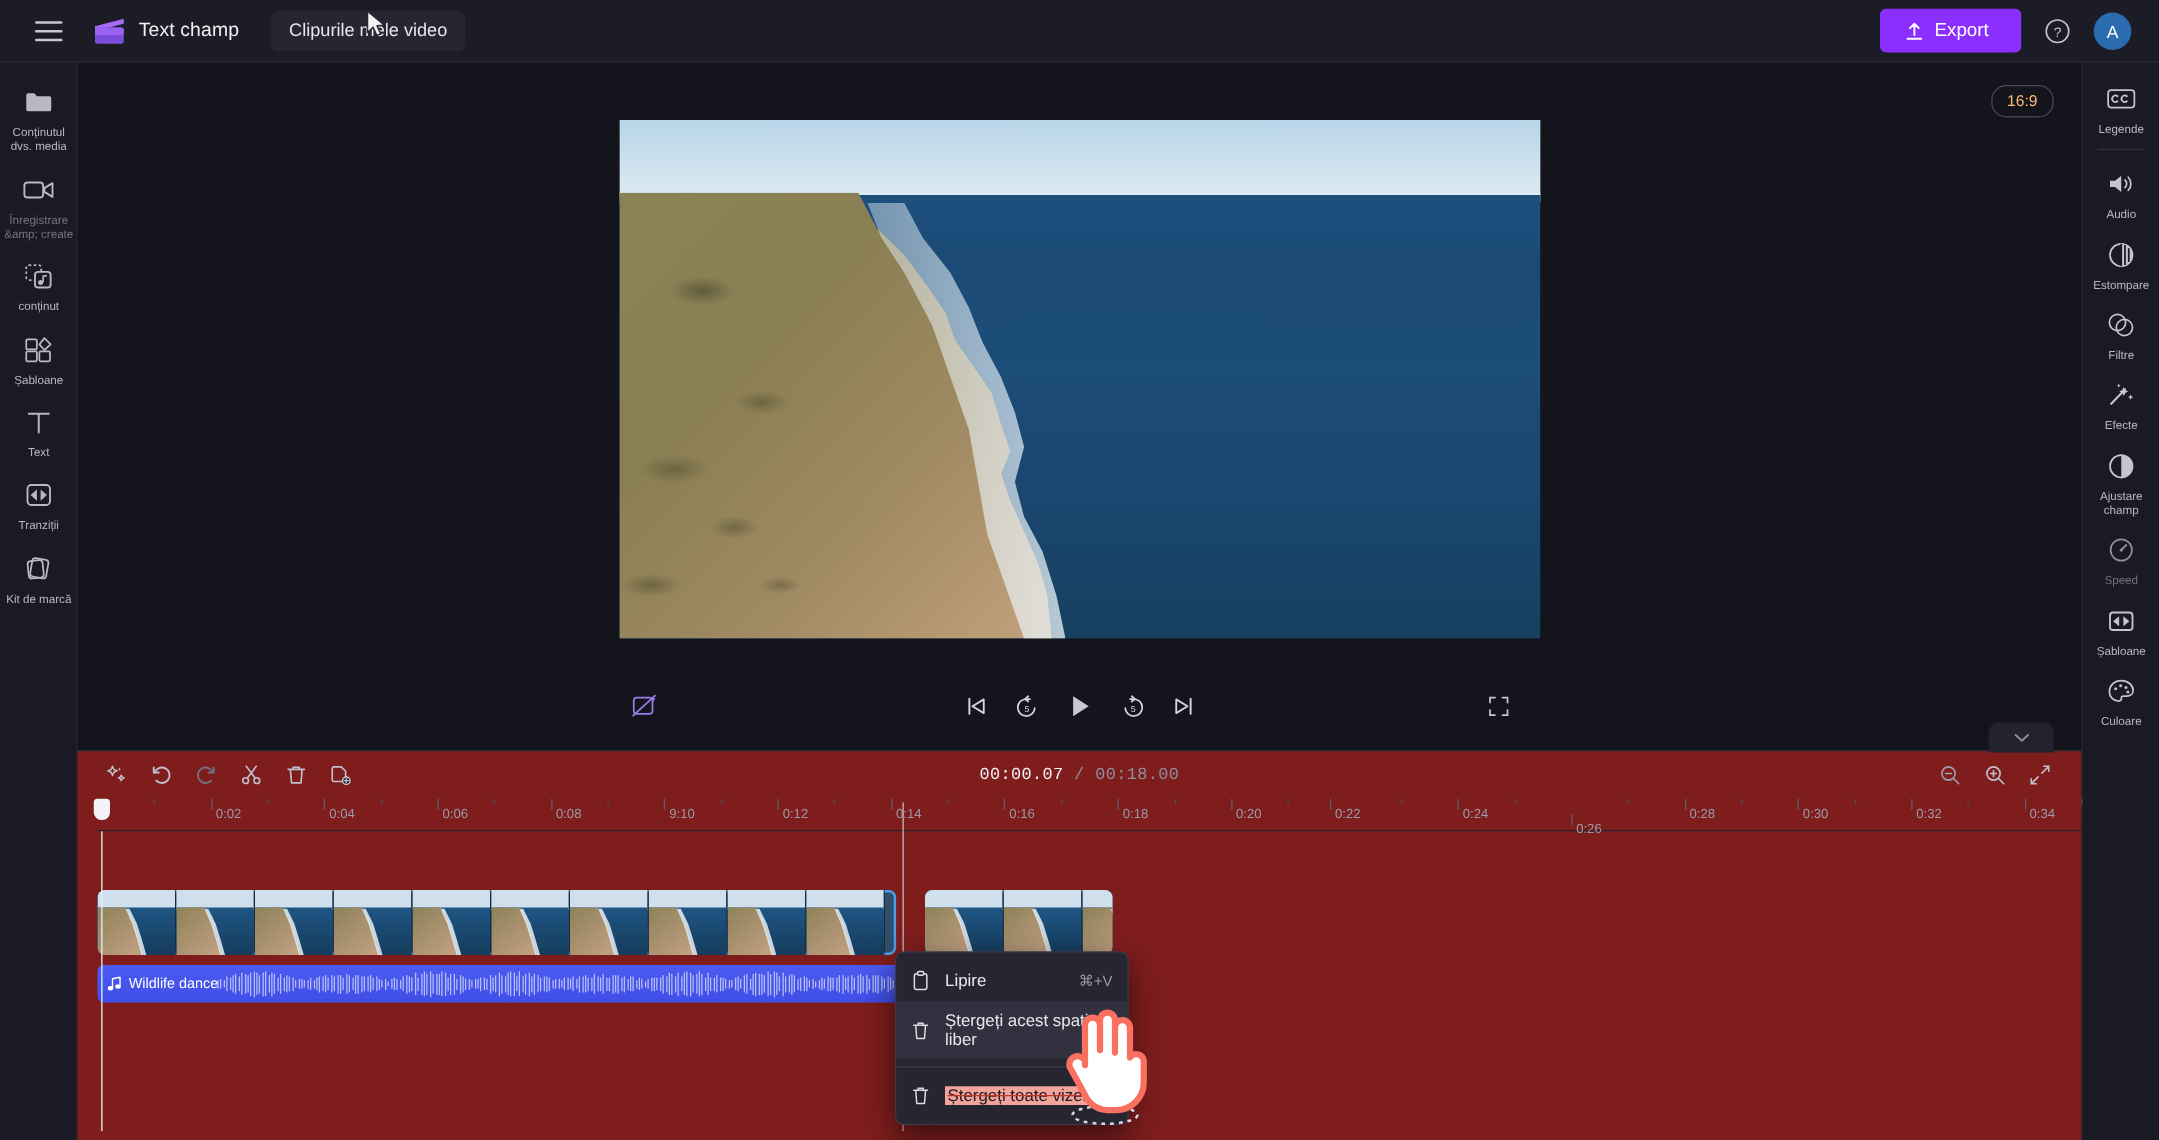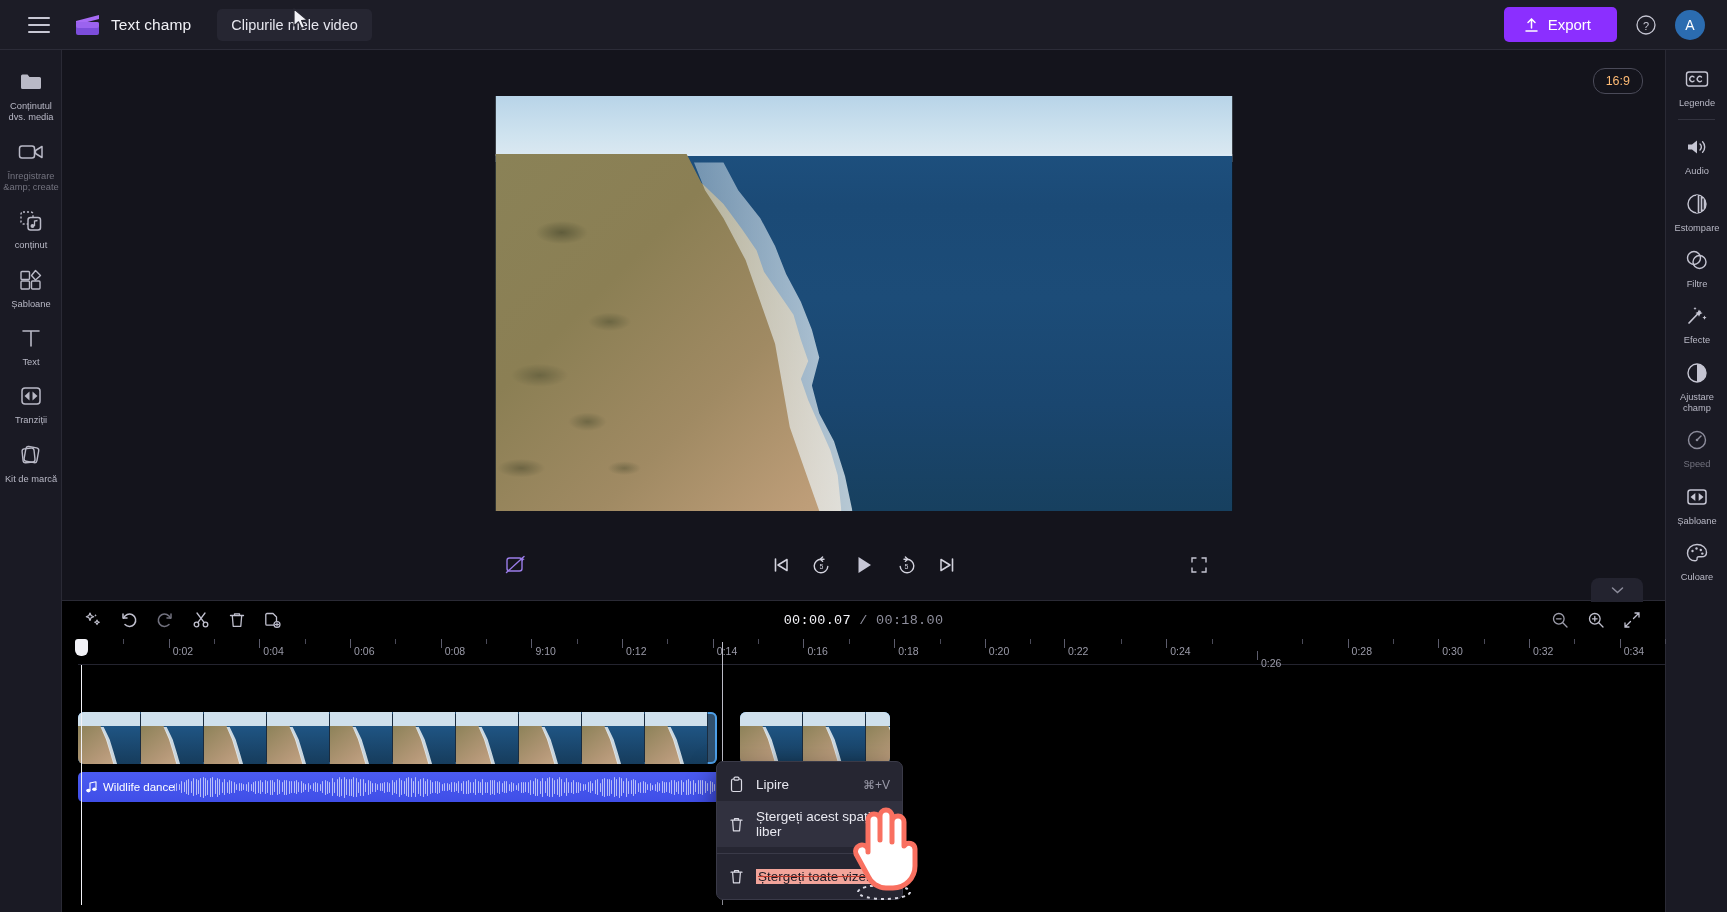--- a/index.html
+++ b/index.html
@@ -137,21 +137,21 @@
   .pb-btn { cursor: pointer; display:flex; align-items:center; justify-content:center; }
 
   
   .tl-collapse {
     position: absolute; right: 84px; top: 578px; width: 52px; height: 24px;
     background: #23232f; border-radius: 8px 8px 0 0;
     display:flex; align-items:center; justify-content:center; cursor:pointer; z-index: 5;
   }
   .timeline {
     position: absolute; left: 62px; right: 62px; top: 600px; bottom: 0;
-    background: #000000; border-top: 1px solid #2a2a35;
+    background: #7f1d1d; border-top: 1px solid #2a2a35;
   }
   .tl-toolbar {
     height: 38px; display: flex; align-items: center; padding: 0 14px;
     position: relative;
   }
   .tlb-left { display: flex; align-items: center; gap: 18px; padding-left: 8px; }
   .tlb-center {
     position: absolute; left: 50%; transform: translateX(-50%);
     font-size: 13.5px; font-family: "Liberation Mono", monospace; letter-spacing: .3px;
   }

